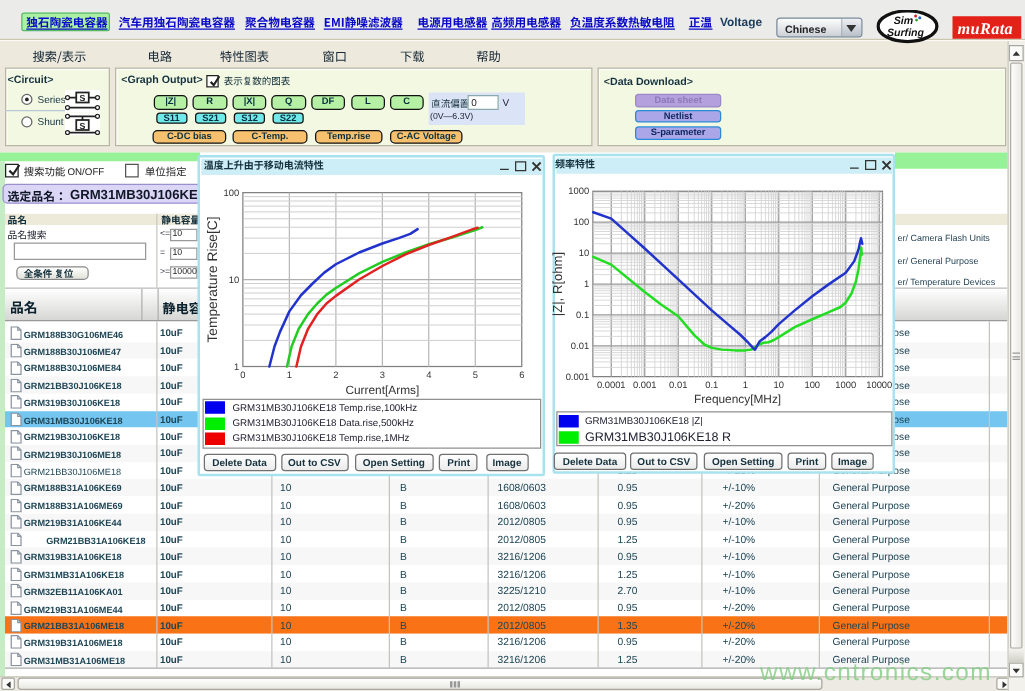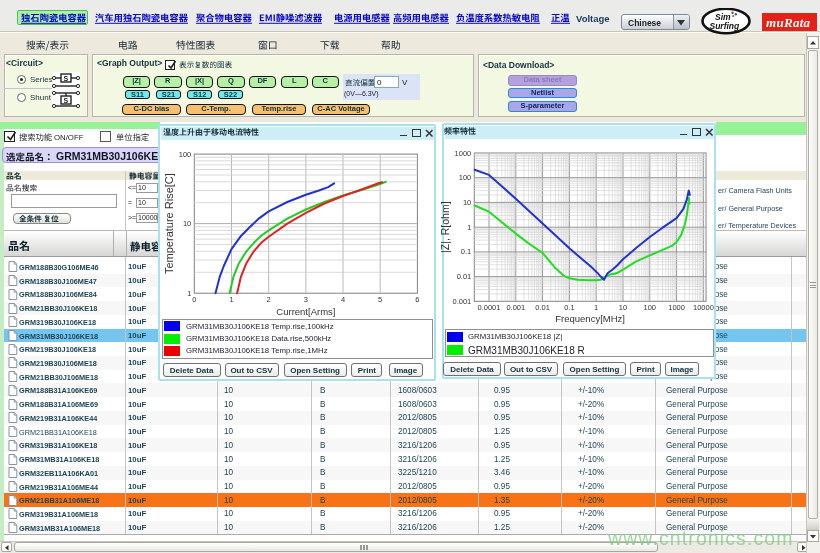--- a/index.html
+++ b/index.html
@@ -317,21 +317,21 @@
       <div class="lat" style="left:394px;top:2.5px;font-size:8.2px;color:#1d4555">2012/0805</div>
       <div class="lat" style="left:490px;top:2.5px;font-size:8.2px;color:#1d4555">0.85</div>
       <div class="lat" style="left:574px;top:2.5px;font-size:8.2px;color:#1d4555">+/-20%</div>
       <div class="lat" style="left:662px;top:2.5px;font-size:8.2px;color:#1d4555">General Purpose</div>
     </div>
 <div class="abs" style="left:4px;top:369.6px;width:802px;height:13.73px;background:#ffffff">
       <svg class="abs" style="left:4px;top:1.5px" width="10" height="11">
         <path d="M1 .5 h5.2 l2.6 2.6 v7.4 h-7.8 z" fill="#fff" stroke="#8a93a0" stroke-width="1"></path>
         <path d="M6.2 .5 v2.6 h2.6" fill="none" stroke="#8a93a0" stroke-width="1"></path>
       </svg>
-      <div class="lat" style="left:15px;top:3px;font-size:7.3px;font-weight:bold;color:#1d4555">GRM21BB30J106ME18</div>
+      <div class="lat" style="left:15px;top:3px;font-size:7.3px;font-weight:normal;color:#1d4555">GRM21BB30J106ME18</div>
       <div class="lat" style="left:124px;top:2.5px;font-size:7.8px;font-weight:bold;color:#1d4555">10uF</div>
       <div class="lat" style="left:220px;top:2.5px;font-size:8.2px;color:#1d4555">10</div>
       <div class="lat" style="left:316px;top:2.5px;font-size:8.2px;color:#1d4555">B</div>
       <div class="lat" style="left:394px;top:2.5px;font-size:8.2px;color:#1d4555">2012/0805</div>
       <div class="lat" style="left:490px;top:2.5px;font-size:8.2px;color:#1d4555">1.25</div>
       <div class="lat" style="left:574px;top:2.5px;font-size:8.2px;color:#1d4555">+/-20%</div>
       <div class="lat" style="left:662px;top:2.5px;font-size:8.2px;color:#1d4555">General Purpose</div>
     </div>
 <div class="abs" style="left:4px;top:383.4px;width:802px;height:13.73px;background:#f7f7f7">
       <svg class="abs" style="left:4px;top:1.5px" width="10" height="11">
@@ -373,21 +373,21 @@
       <div class="lat" style="left:394px;top:2.5px;font-size:8.2px;color:#1d4555">2012/0805</div>
       <div class="lat" style="left:490px;top:2.5px;font-size:8.2px;color:#1d4555">0.95</div>
       <div class="lat" style="left:574px;top:2.5px;font-size:8.2px;color:#1d4555">+/-10%</div>
       <div class="lat" style="left:662px;top:2.5px;font-size:8.2px;color:#1d4555">General Purpose</div>
     </div>
 <div class="abs" style="left:4px;top:424.6px;width:802px;height:13.73px;background:#ffffff">
       <svg class="abs" style="left:4px;top:1.5px" width="10" height="11">
         <path d="M1 .5 h5.2 l2.6 2.6 v7.4 h-7.8 z" fill="#fff" stroke="#8a93a0" stroke-width="1"></path>
         <path d="M6.2 .5 v2.6 h2.6" fill="none" stroke="#8a93a0" stroke-width="1"></path>
       </svg>
-      <div class="lat" style="left:15px;top:3px;font-size:7.3px;font-weight:normal;color:#1d4555">GRM21BB31A106KE18</div>
+      <div class="lat" style="left:33px;top:3px;font-size:7.3px;font-weight:bold;color:#1d4555">GRM21BB31A106KE18</div>
       <div class="lat" style="left:124px;top:2.5px;font-size:7.8px;font-weight:bold;color:#1d4555">10uF</div>
       <div class="lat" style="left:220px;top:2.5px;font-size:8.2px;color:#1d4555">10</div>
       <div class="lat" style="left:316px;top:2.5px;font-size:8.2px;color:#1d4555">B</div>
       <div class="lat" style="left:394px;top:2.5px;font-size:8.2px;color:#1d4555">2012/0805</div>
       <div class="lat" style="left:490px;top:2.5px;font-size:8.2px;color:#1d4555">1.25</div>
       <div class="lat" style="left:574px;top:2.5px;font-size:8.2px;color:#1d4555">+/-10%</div>
       <div class="lat" style="left:662px;top:2.5px;font-size:8.2px;color:#1d4555">General Purpose</div>
     </div>
 <div class="abs" style="left:4px;top:438.3px;width:802px;height:13.73px;background:#f7f7f7">
       <svg class="abs" style="left:4px;top:1.5px" width="10" height="11">
@@ -420,21 +420,21 @@
 <div class="abs" style="left:4px;top:465.8px;width:802px;height:13.73px;background:#f7f7f7">
       <svg class="abs" style="left:4px;top:1.5px" width="10" height="11">
         <path d="M1 .5 h5.2 l2.6 2.6 v7.4 h-7.8 z" fill="#fff" stroke="#8a93a0" stroke-width="1"></path>
         <path d="M6.2 .5 v2.6 h2.6" fill="none" stroke="#8a93a0" stroke-width="1"></path>
       </svg>
       <div class="lat" style="left:15px;top:3px;font-size:7.3px;font-weight:bold;color:#1d4555">GRM32EB11A106KA01</div>
       <div class="lat" style="left:124px;top:2.5px;font-size:7.8px;font-weight:bold;color:#1d4555">10uF</div>
       <div class="lat" style="left:220px;top:2.5px;font-size:8.2px;color:#1d4555">10</div>
       <div class="lat" style="left:316px;top:2.5px;font-size:8.2px;color:#1d4555">B</div>
       <div class="lat" style="left:394px;top:2.5px;font-size:8.2px;color:#1d4555">3225/1210</div>
-      <div class="lat" style="left:490px;top:2.5px;font-size:8.2px;color:#1d4555">3.46</div>
+      <div class="lat" style="left:490px;top:2.5px;font-size:8.2px;color:#1d4555">2.70</div>
       <div class="lat" style="left:574px;top:2.5px;font-size:8.2px;color:#1d4555">+/-10%</div>
       <div class="lat" style="left:662px;top:2.5px;font-size:8.2px;color:#1d4555">General Purpose</div>
     </div>
 <div class="abs" style="left:4px;top:479.5px;width:802px;height:13.73px;background:#ffffff">
       <svg class="abs" style="left:4px;top:1.5px" width="10" height="11">
         <path d="M1 .5 h5.2 l2.6 2.6 v7.4 h-7.8 z" fill="#fff" stroke="#8a93a0" stroke-width="1"></path>
         <path d="M6.2 .5 v2.6 h2.6" fill="none" stroke="#8a93a0" stroke-width="1"></path>
       </svg>
       <div class="lat" style="left:15px;top:3px;font-size:7.3px;font-weight:bold;color:#1d4555">GRM219B31A106ME44</div>
       <div class="lat" style="left:124px;top:2.5px;font-size:7.8px;font-weight:bold;color:#1d4555">10uF</div>

